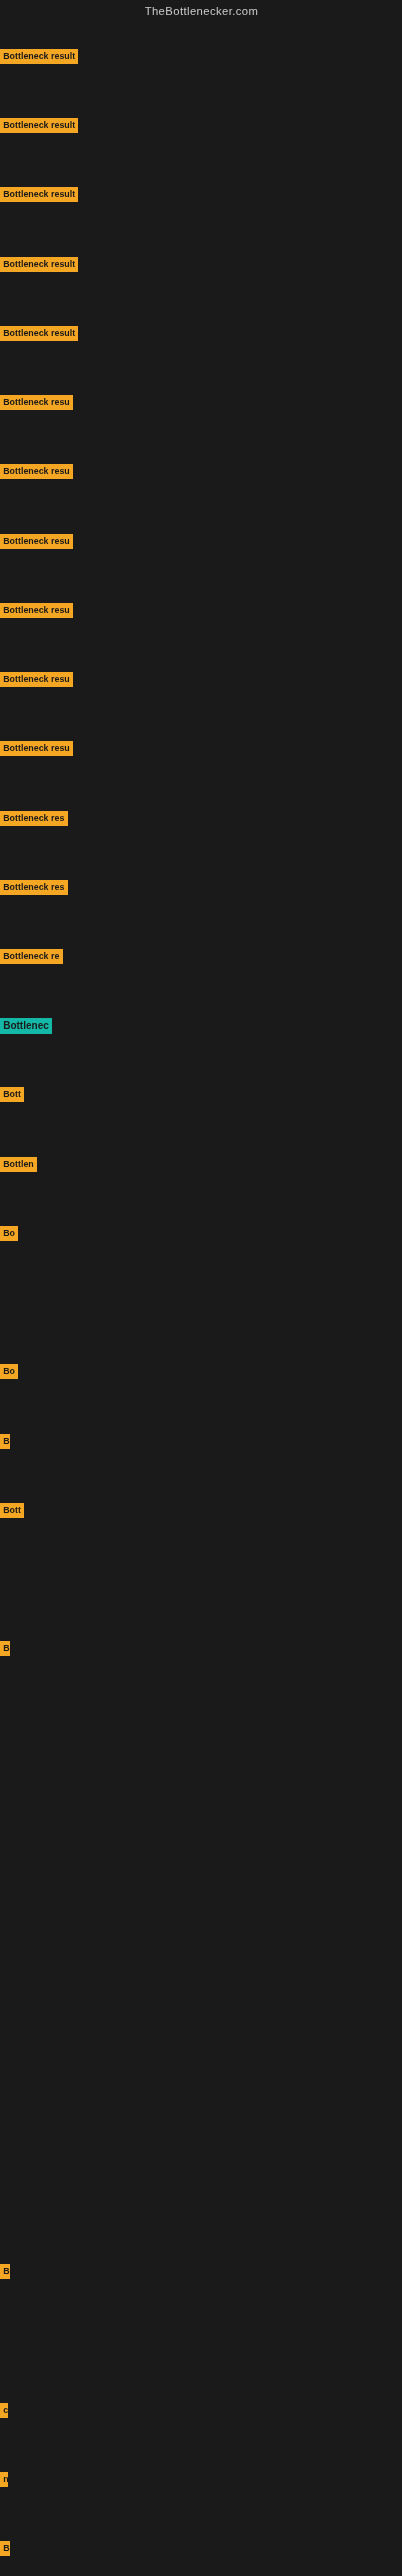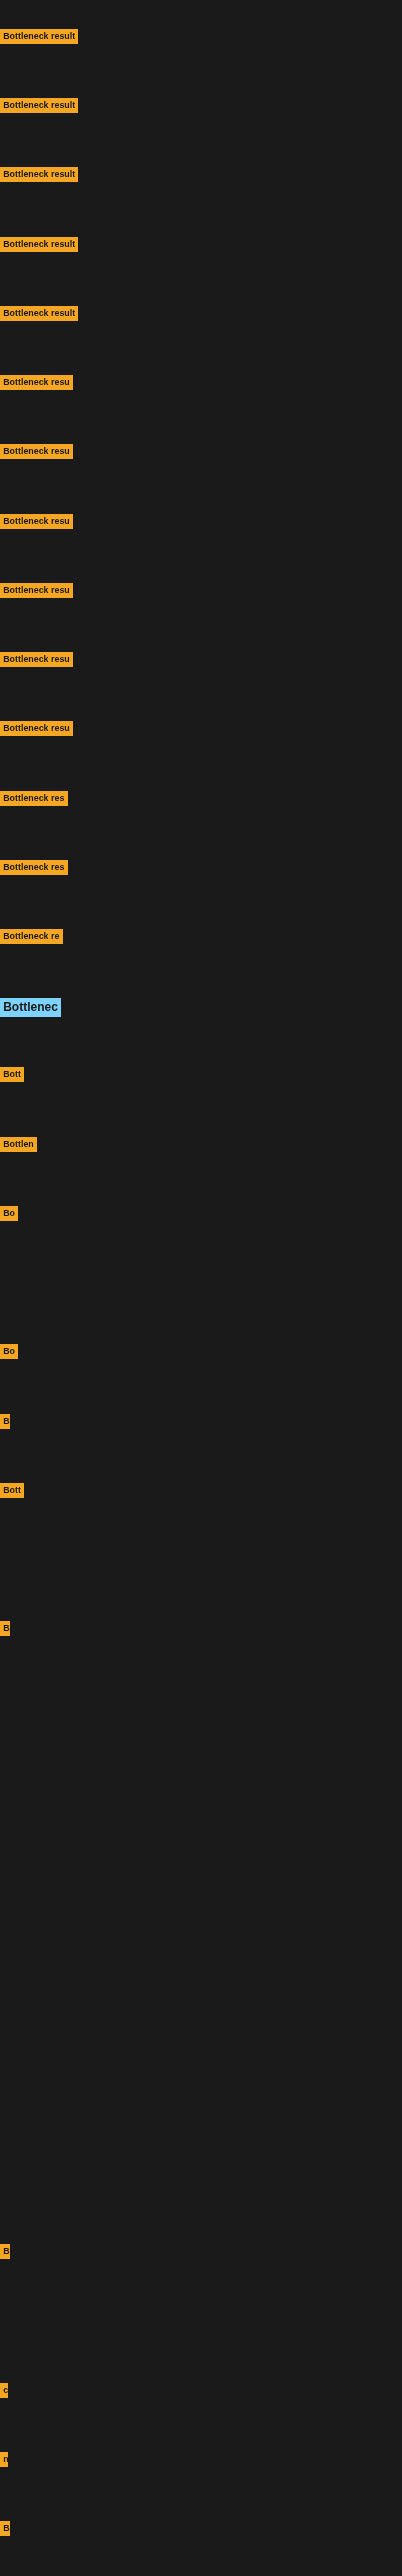--- a/index.html
+++ b/index.html
@@ -25,20 +25,21 @@
       letter-spacing: 0.4px;
     }
 
     
   </style>
 </head>
 <body>
 
 <div style="position:relative; width:403px; min-height:2576px; background:#1a1a1a;">
 
+  <div class="site-title">TheBottlenecker.com</div>
 
   <div id="rows-container" style="position:relative; width:403px; height:2560px;">
 
   <div style="position: absolute; top: 29px; left: 0px; display: flex; align-items: center;">
         <div style="background-color: rgb(245, 166, 35); color: rgb(26, 26, 26); font-size: 8.9px; font-weight: bold; padding: 2.4px 3.2px; display: inline-block; max-width: 119px; overflow: hidden; white-space: nowrap; min-height: 14.5px;">Bottleneck result</div>
       </div>
       <div style="position: absolute; top: 98px; left: 0px; display: flex; align-items: center;">
         <div style="background-color: rgb(245, 166, 35); color: rgb(26, 26, 26); font-size: 8.9px; font-weight: bold; padding: 2.4px 3.2px; display: inline-block; max-width: 117px; overflow: hidden; white-space: nowrap; min-height: 14.5px;">Bottleneck result</div>
       </div>
       <div style="position: absolute; top: 167px; left: 0px; display: flex; align-items: center;">
@@ -71,21 +72,21 @@
       <div style="position: absolute; top: 791px; left: 0px; display: flex; align-items: center;">
         <div style="background-color: rgb(245, 166, 35); color: rgb(26, 26, 26); font-size: 8.9px; font-weight: bold; padding: 2.4px 3.2px; display: inline-block; max-width: 85px; overflow: hidden; white-space: nowrap; min-height: 14.5px;">Bottleneck res</div>
       </div>
       <div style="position: absolute; top: 860px; left: 0px; display: flex; align-items: center;">
         <div style="background-color: rgb(245, 166, 35); color: rgb(26, 26, 26); font-size: 8.9px; font-weight: bold; padding: 2.4px 3.2px; display: inline-block; max-width: 82px; overflow: hidden; white-space: nowrap; min-height: 14.5px;">Bottleneck res</div>
       </div>
       <div style="position: absolute; top: 929px; left: 0px; display: flex; align-items: center; justify-content: center;">
         <div style="background-color: rgb(245, 166, 35); color: rgb(26, 26, 26); font-size: 8.9px; font-weight: bold; padding: 2.4px 3.2px; display: inline-block; max-width: 76px; overflow: hidden; white-space: nowrap; min-height: 14.5px;">Bottleneck re</div>
       </div>
       <div style="position: absolute; top: 998px; left: 0px; display: flex; align-items: center;">
-        <div style="background-color: #7dd3fc; color: rgb(26, 26, 26); font-size: 12px; font-weight: bold; padding: 2.4px 3.2px; display: inline-block; max-width: 63px; overflow: hidden; white-space: nowrap; min-height: 14.5px;">Bottlenec</div>
+        <div style="background-color: #14b8a6; color: rgb(26, 26, 26); font-size: 10px; font-weight: bold; padding: 2.4px 3.2px; display: inline-block; max-width: 63px; overflow: hidden; white-space: nowrap; min-height: 14.5px;">Bottlenec</div>
       </div>
       <div style="position: absolute; top: 1067px; left: 0px; display: flex; align-items: center;">
         <div style="background-color: rgb(245, 166, 35); color: rgb(26, 26, 26); font-size: 8.9px; font-weight: bold; padding: 2.4px 3.2px; display: inline-block; max-width: 34px; overflow: hidden; white-space: nowrap; min-height: 14.5px;">Bott</div>
       </div>
       <div style="position: absolute; top: 1137px; left: 0px; display: flex; align-items: center; border-radius: 6px;">
         <div style="background-color: rgb(245, 166, 35); color: rgb(26, 26, 26); font-size: 8.9px; font-weight: bold; padding: 2.4px 3.2px; display: inline-block; max-width: 50px; overflow: hidden; white-space: nowrap; min-height: 14.5px;">Bottlen</div>
       </div>
       <div style="position: absolute; top: 1206px; left: 0px; display: flex; align-items: center;">
         <div style="background-color: rgb(245, 166, 35); color: rgb(26, 26, 26); font-size: 8.9px; font-weight: bold; padding: 2.4px 3.2px; display: inline-block; max-width: 19.3px; overflow: hidden; white-space: nowrap; min-height: 14.5px;">Bo</div>
       </div>

